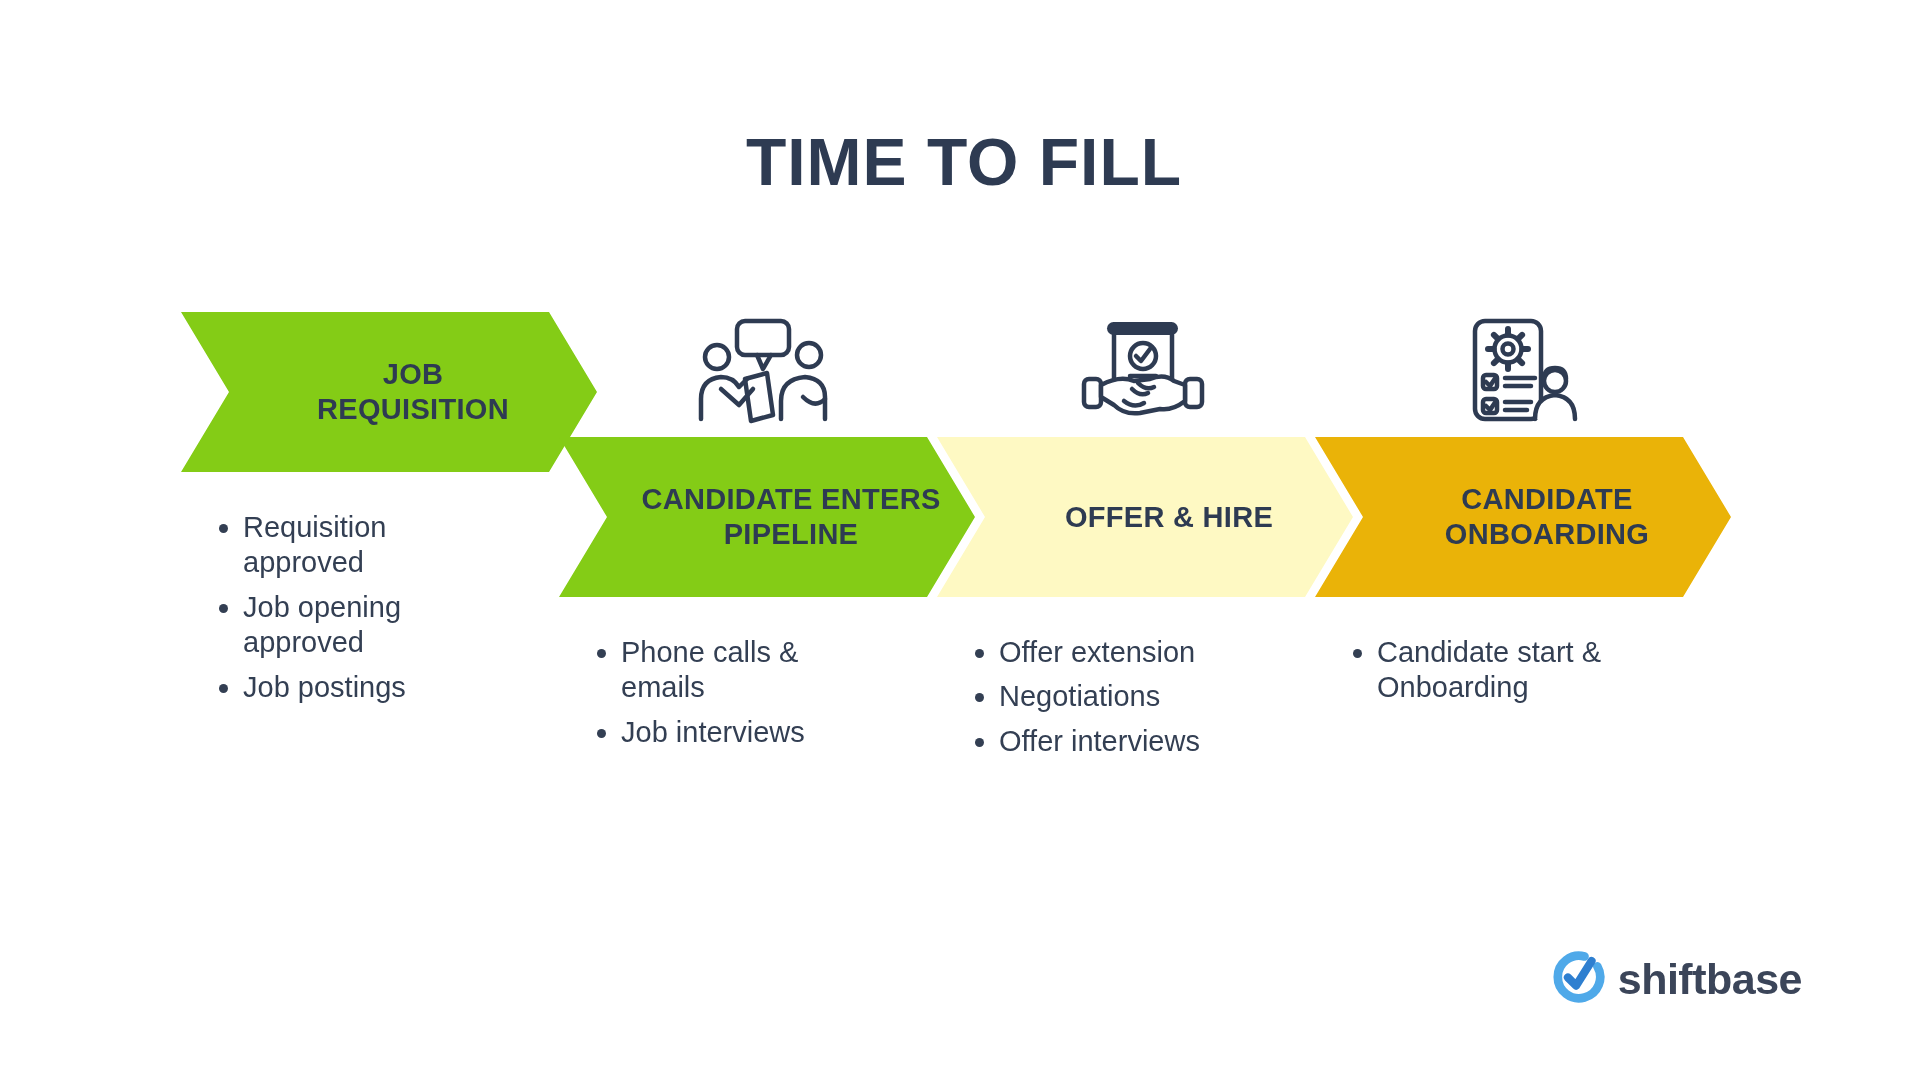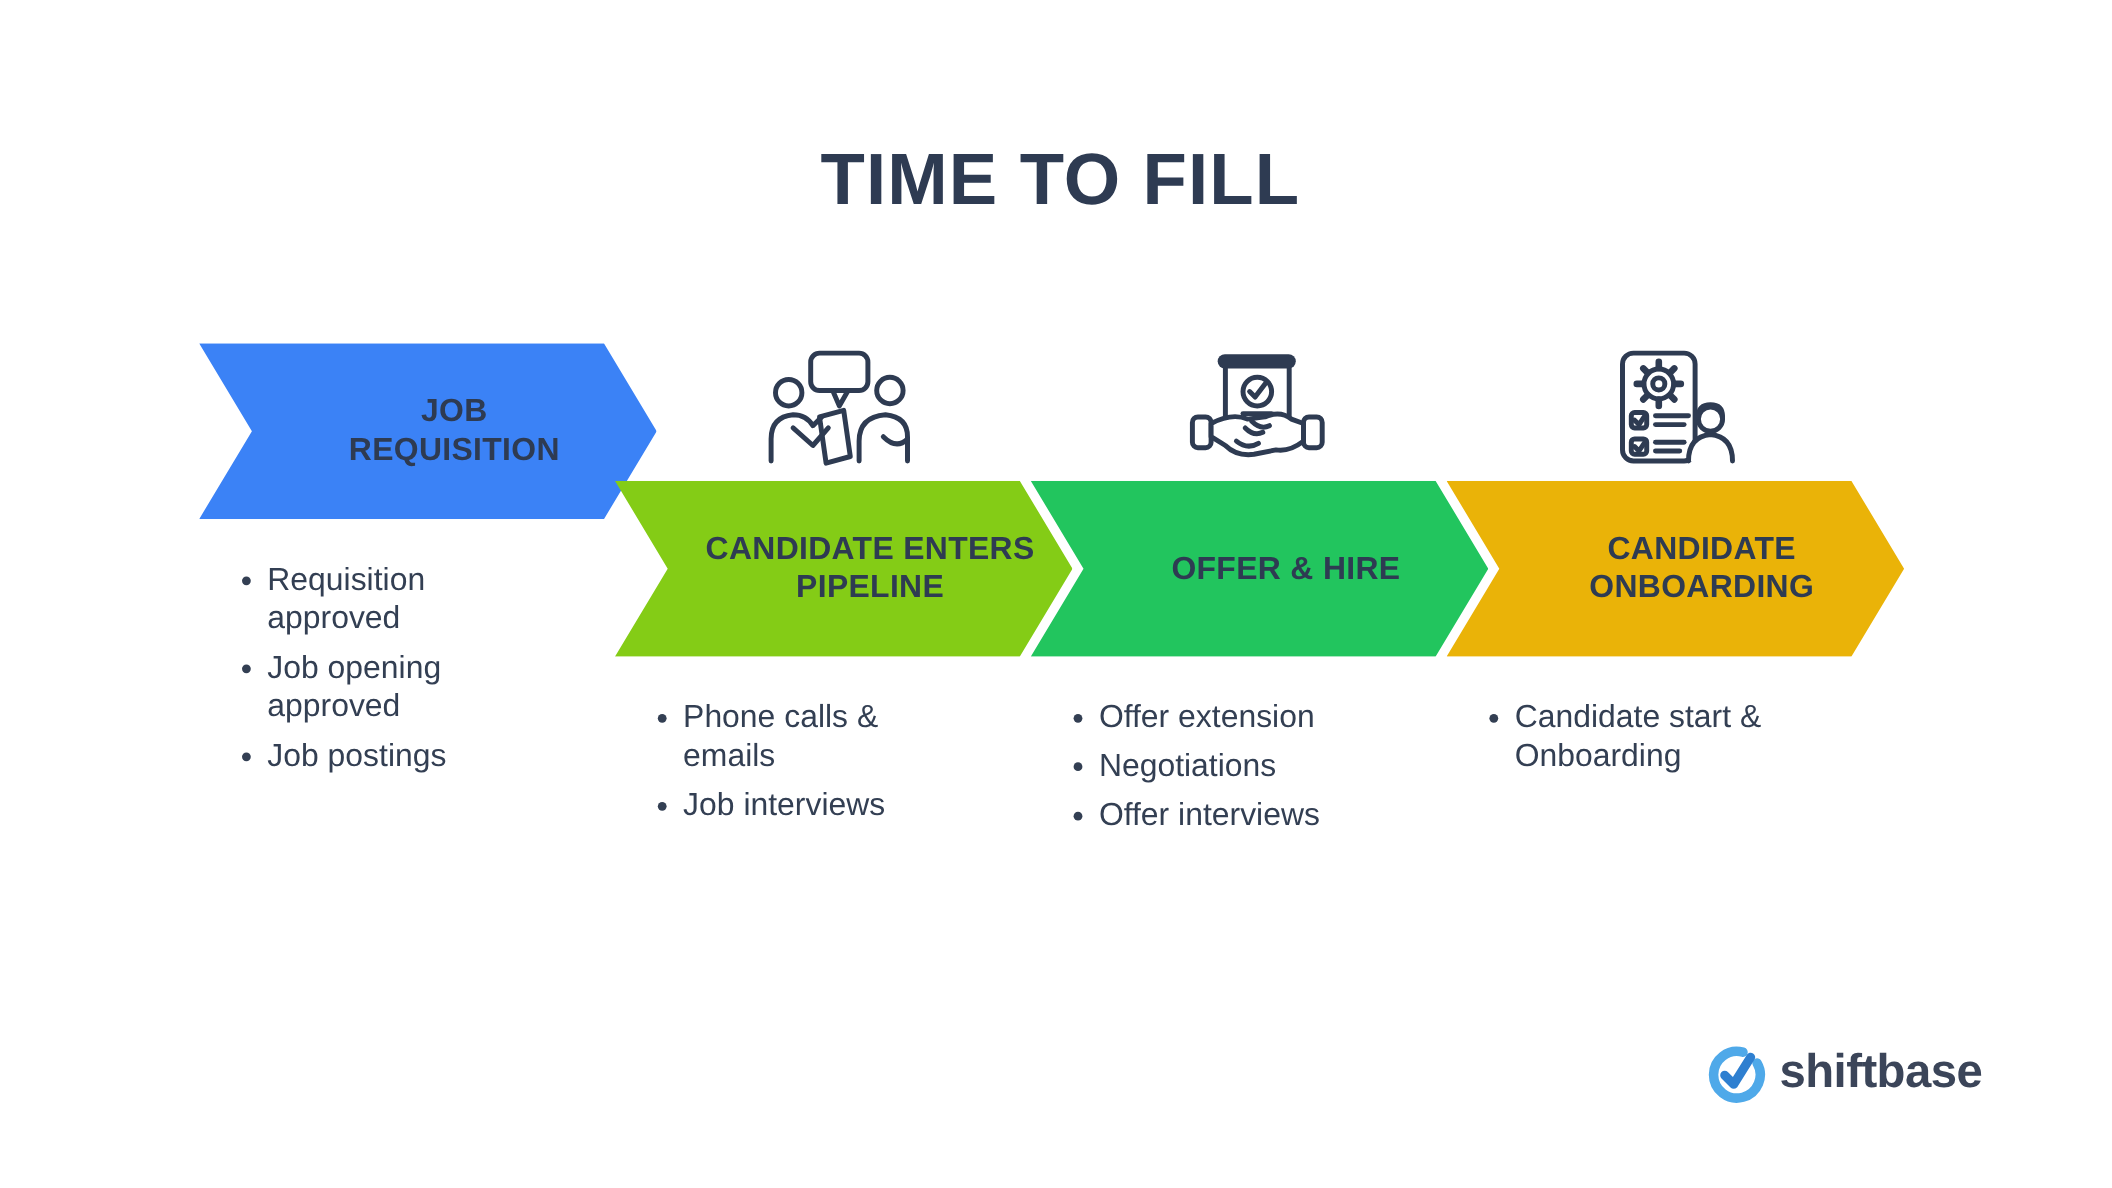--- a/index.html
+++ b/index.html
@@ -29,38 +29,38 @@
     text-align:center;font-size:29px;font-weight:bold;line-height:1.2;
     color:#2E3B52;letter-spacing:0.3px;
   }
   .chevron-label.narrow{max-width:205px;}
   .bullets{
     margin:38px 0 0 0;padding:0 0 0 62px;width:256px;
     color:#333F53;font-size:29px;line-height:1.22;
   }
   .bullets li{margin-bottom:9px;}
   .logo{
-    position:absolute;top:950px;right:118px;display:flex;align-items:flex-start;gap:12px;
+    position:absolute;top:950px;right:118px;display:flex;align-items:flex-end;gap:12px;
   }
   .logo-text{
     font-size:43px;font-weight:bold;color:#3B4559;letter-spacing:-0.5px;
   }
   .ic{display:block;}
 </style>
 </head>
 <body>
 
 <div class="canvas">
 
   <h1 class="title">TIME TO FILL</h1>
 
   <div class="stages">
 
     <div class="stage">
-      <div class="chevron" style="background: #3b82f6;">
+      <div class="chevron" style="background: #84cc16;">
         <span class="chevron-label narrow">JOB REQUISITION</span>
       </div>
       <ul class="bullets">
         <li>Requisition approved</li>
         <li>Job opening approved</li>
         <li>Job postings</li>
       </ul>
     </div>
 
     <div class="stage">
@@ -97,21 +97,21 @@
           <path d="M50 57 H76"></path>
           <path d="M45 63 H81"></path>
           <rect x="4" y="60" width="17" height="28" rx="5" fill="#FFFFFF"></rect>
           <rect x="105" y="60" width="17" height="28" rx="5" fill="#FFFFFF"></rect>
           <path d="M21 66 Q40 56 54 62 L70 60 Q84 54 94 62 L105 66 V82 Q92 92 80 90 L60 94 Q44 96 34 86 L21 78 Z" fill="#FFFFFF"></path>
           <path d="M52 70 Q60 78 68 74"></path>
           <path d="M58 64 Q66 72 74 68"></path>
           <path d="M44 82 Q54 90 64 84"></path>
         </svg>
       </div>
-      <div class="chevron" style="background: #22c55e;">
+      <div class="chevron" style="background: #fef9c3;">
         <span class="chevron-label">OFFER &amp; HIRE</span>
       </div>
       <ul class="bullets">
         <li>Offer extension</li>
         <li>Negotiations</li>
         <li>Offer interviews</li>
       </ul>
     </div>
 
     <div class="stage">

